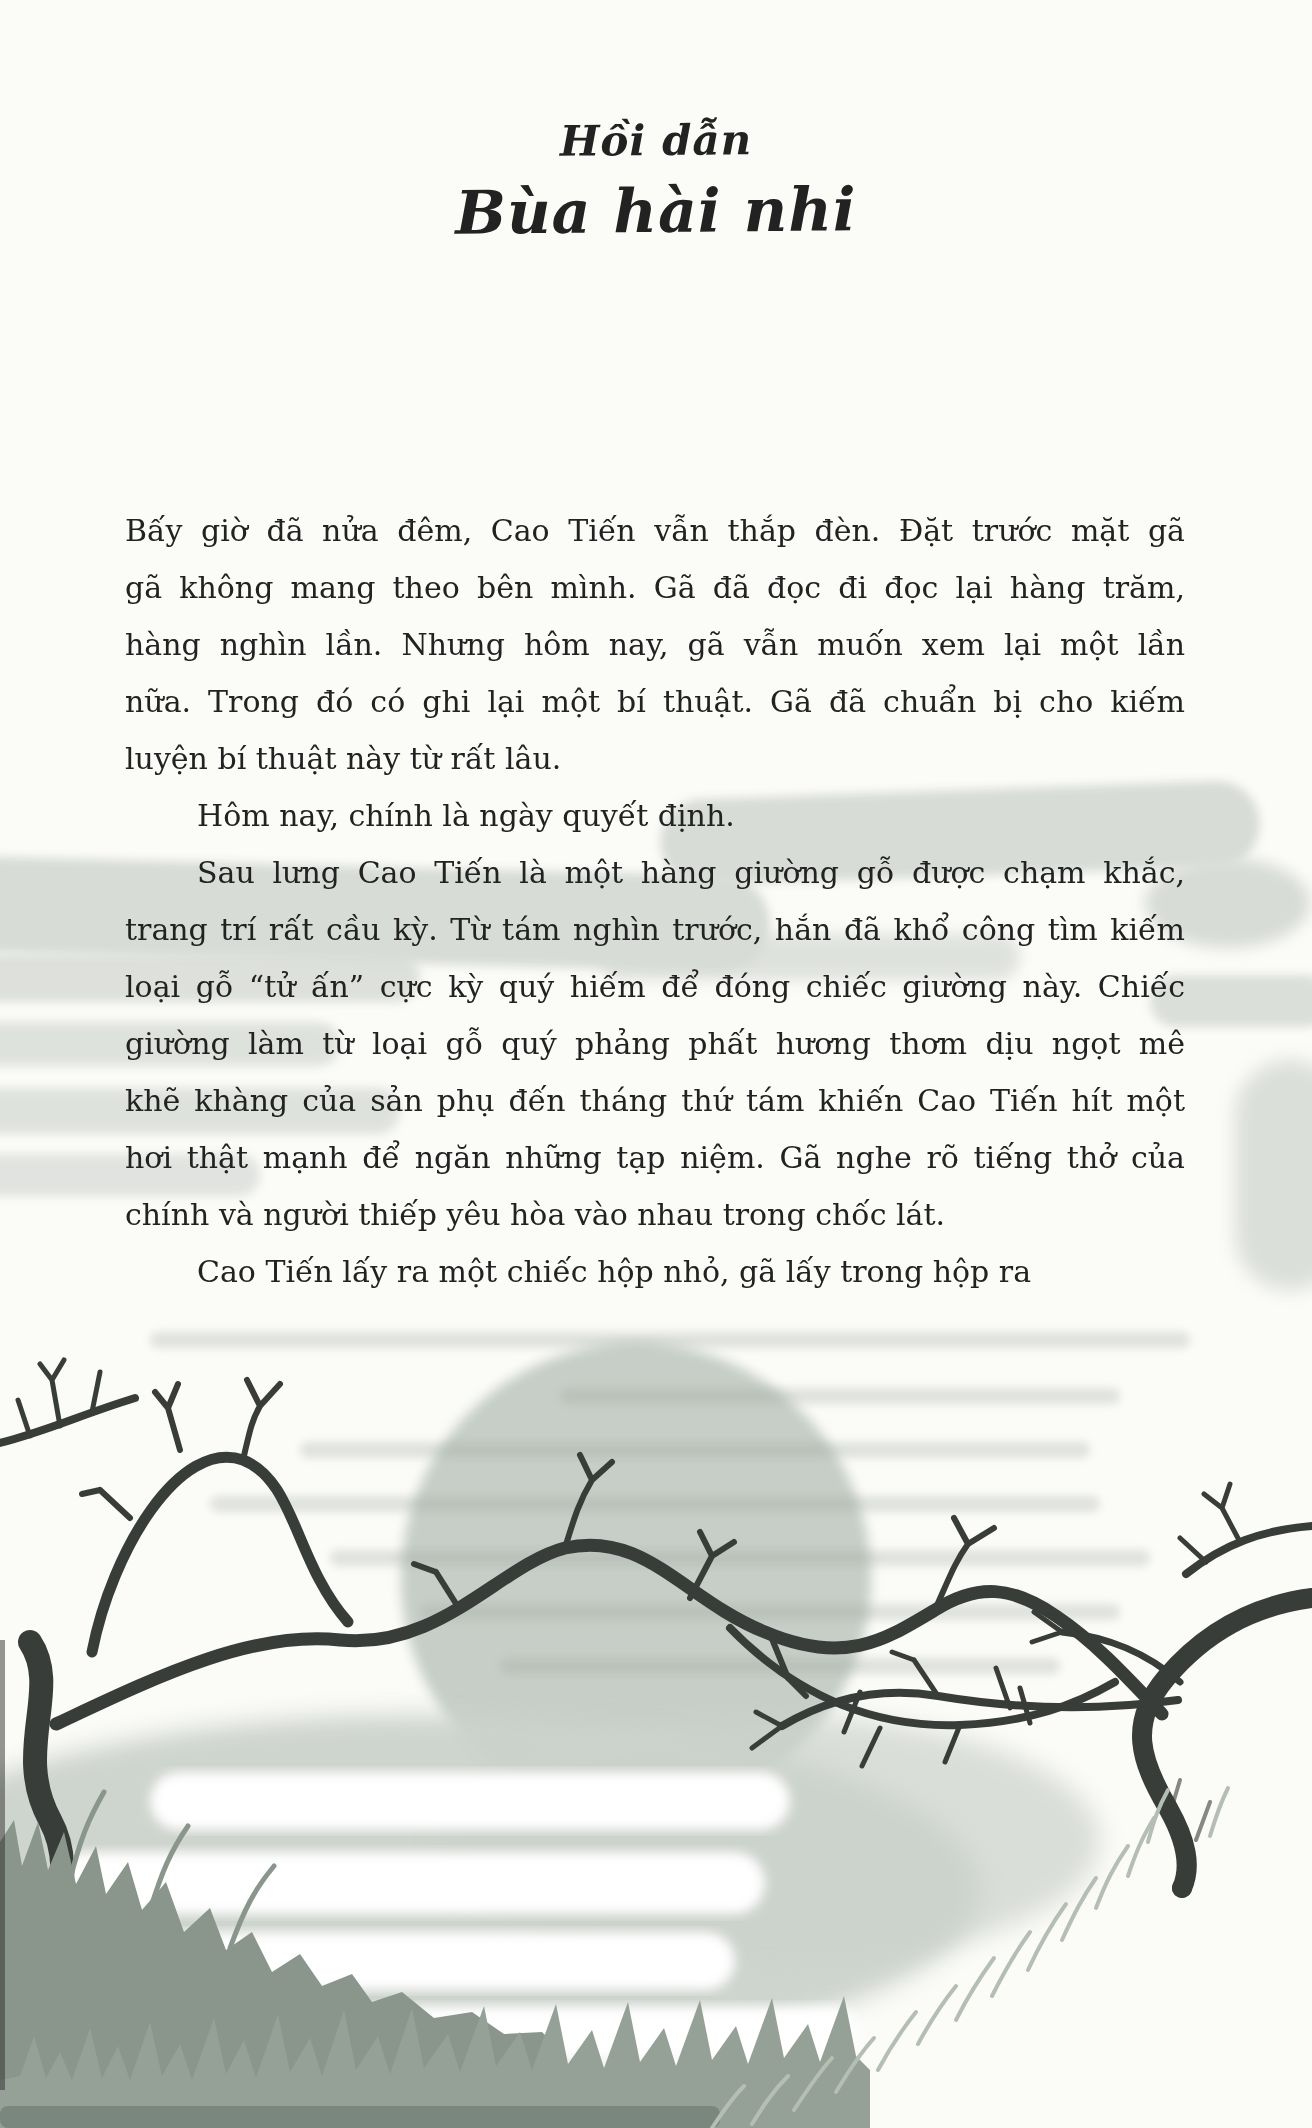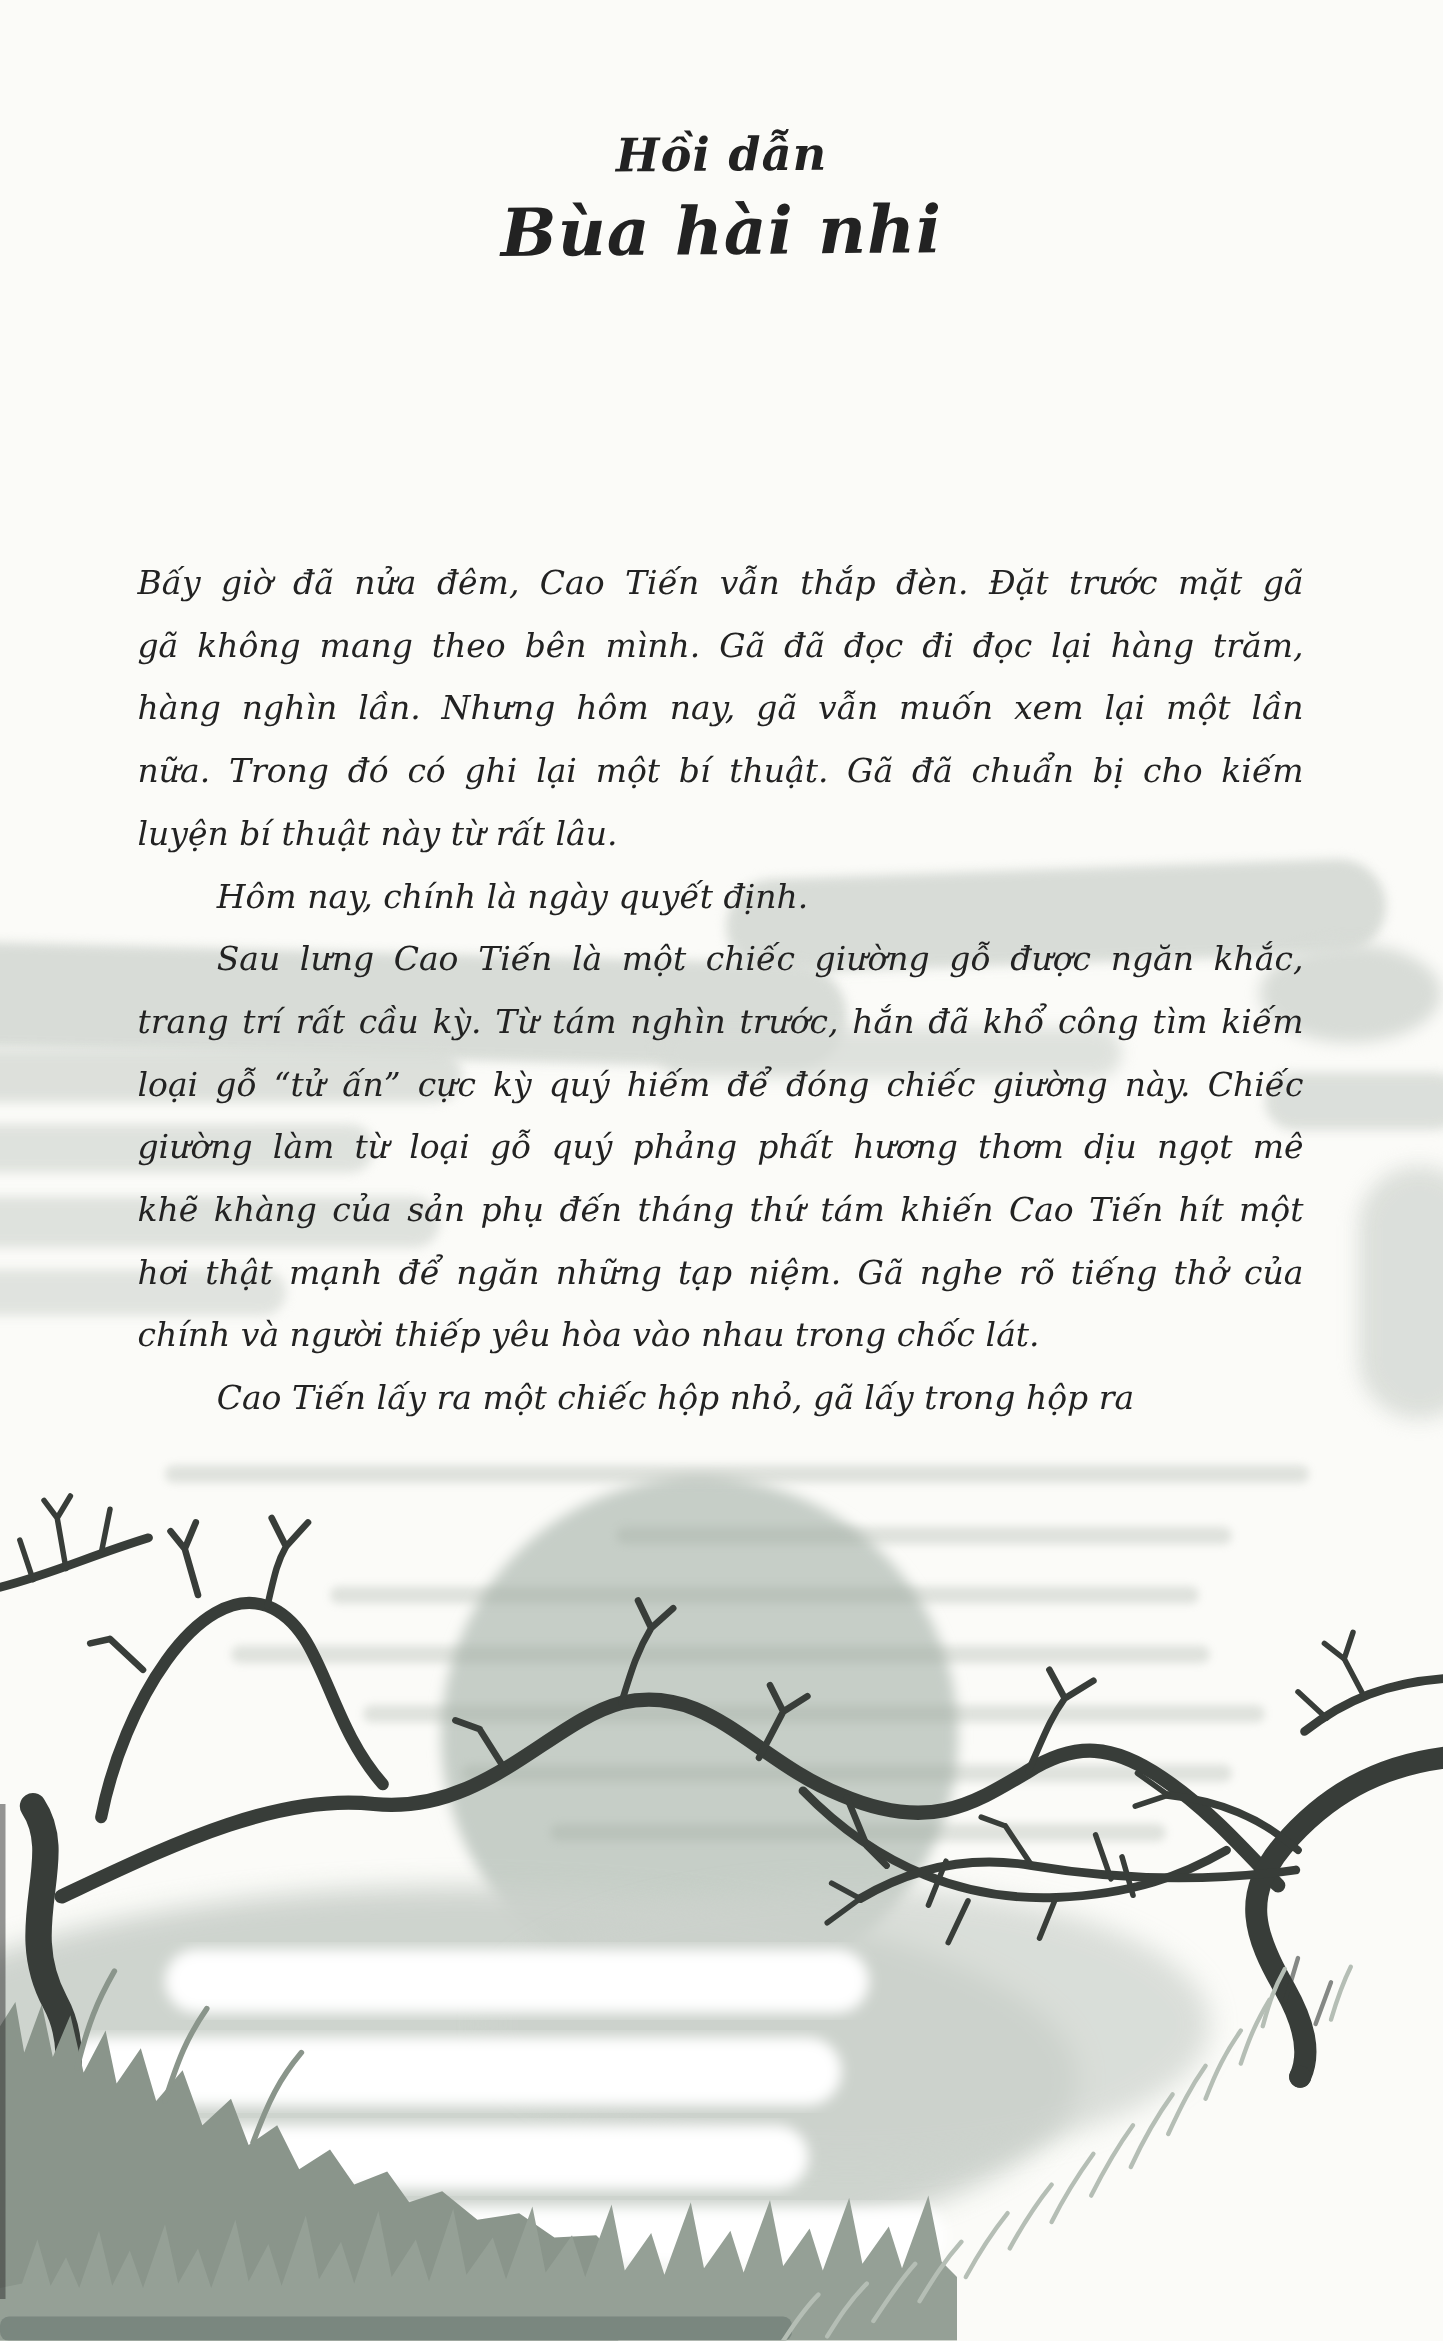--- a/index.html
+++ b/index.html
@@ -16,21 +16,21 @@
     letter-spacing:1px;transform:rotate(-0.5deg);
   }
   .title{
     position:absolute;top:176px;left:0;width:100%;text-align:center;
     font-size:60px;font-style:italic;font-weight:700;color:var(--ink,#222);
     letter-spacing:1px;transform:rotate(-0.5deg);
   }
   
   .body-text{
     position:absolute;top:502px;left:125px;width:1060px;z-index:5;
-    color:var(--ink,#222);font-size:30px;line-height:57px;font-style:italic;
+    color:var(--ink,#222);font-size:30px;line-height:57px;
   }
   .line{
     height:57px;white-space:nowrap;
     text-align:justify;text-align-last:justify;
   }
   .line.end{text-align-last:left;}
   .line.indent{text-indent:72px;}
   
   .smoke{position:absolute;background:var(--smoke,#d8dcd7);filter:blur(5px);z-index:1;}
   .sw1 {left:660px; top:790px; width:600px;height:86px;border-radius:60px;transform:rotate(-2deg);}
@@ -66,21 +66,21 @@
   <div class="smoke sw4a"></div>
   <div class="smoke sw4b"></div>
 
   <div class="body-text" id="body-text">
       <div class="line">Bấy giờ đã nửa đêm, Cao Tiến vẫn thắp đèn. Đặt trước mặt gã</div>
       <div class="line">gã không mang theo bên mình. Gã đã đọc đi đọc lại hàng trăm,</div>
       <div class="line">hàng nghìn lần. Nhưng hôm nay, gã vẫn muốn xem lại một lần</div>
       <div class="line">nữa. Trong đó có ghi lại một bí thuật. Gã đã chuẩn bị cho kiếm</div>
       <div class="line end">luyện bí thuật này từ rất lâu.</div>
       <div class="line indent end">Hôm nay, chính là ngày quyết định.</div>
-      <div class="line indent">Sau lưng Cao Tiến là một chiếc giường gỗ được ngăn khắc,</div>
+      <div class="line indent">Sau lưng Cao Tiến là một hàng giường gỗ được chạm khắc,</div>
       <div class="line">trang trí rất cầu kỳ. Từ tám nghìn trước, hắn đã khổ công tìm kiếm</div>
       <div class="line">loại gỗ “tử ấn” cực kỳ quý hiếm để đóng chiếc giường này. Chiếc</div>
       <div class="line">giường làm từ loại gỗ quý phảng phất hương thơm dịu ngọt mê</div>
       <div class="line">khẽ khàng của sản phụ đến tháng thứ tám khiến Cao Tiến hít một</div>
       <div class="line">hơi thật mạnh để ngăn những tạp niệm. Gã nghe rõ tiếng thở của</div>
       <div class="line end">chính và người thiếp yêu hòa vào nhau trong chốc lát.</div>
       <div class="line indent end">Cao Tiến lấy ra một chiếc hộp nhỏ, gã lấy trong hộp ra</div>
     </div>
 
   <svg class="scene" viewBox="0 0 1312 848" xmlns="http://www.w3.org/2000/svg">

